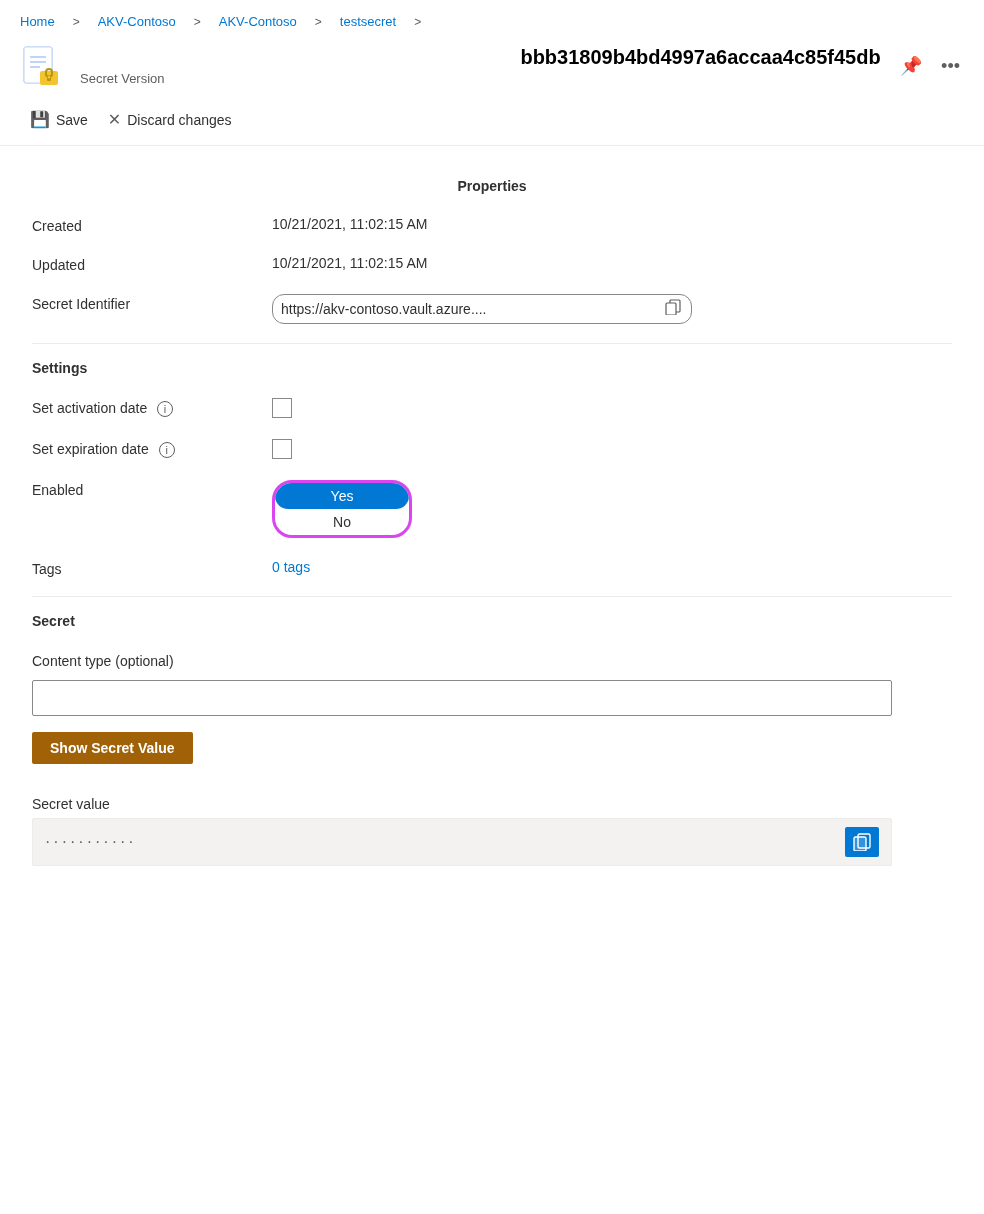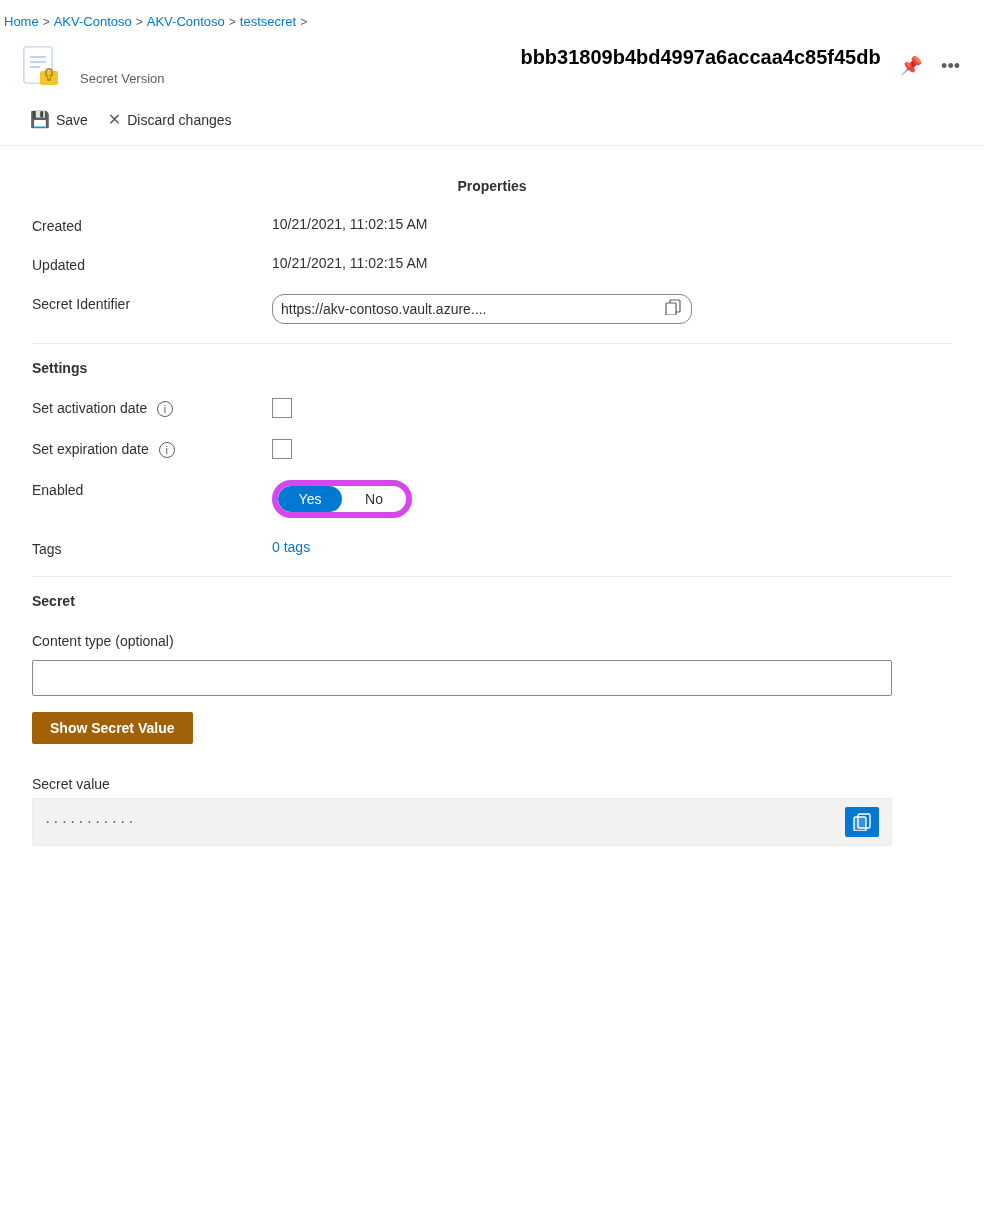--- a/index.html
+++ b/index.html
@@ -7,22 +7,22 @@
       font-family: 'Segoe UI', Arial, sans-serif;
       font-size: 14px;
       color: #323130;
       background: #fff;
       width: 984px;
       min-height: 1214px;
     }
     .breadcrumb {
       display: flex;
       align-items: center;
-      gap: 4px;
-      padding: 14px 20px 10px 4px;
+      gap: 18px;
+      padding: 14px 20px 10px 20px;
       font-size: 13px;
       color: #0078d4;
     }
     .breadcrumb a {
       color: #0078d4;
       text-decoration: none;
       cursor: pointer;
     }
     .breadcrumb-separator { color: #605e5c; font-size: 12px; }
 
@@ -162,24 +162,25 @@
       width: 20px;
       height: 20px;
       border: 1px solid #8a8886;
       background: #fff;
       cursor: pointer;
       flex-shrink: 0;
     }
 
     .toggle-group {
       display: flex;
-      border: 6px solid #d946ef;
+      border: 3px solid #d946ef;
       border-radius: 20px;
       overflow: hidden;
       width: 140px;
+      flex-direction: column;
     }
     .toggle-option {
       flex: 1;
       text-align: center;
       padding: 5px 12px;
       font-size: 14px;
       cursor: pointer;
       border: none;
       background: transparent;
       color: #323130;

